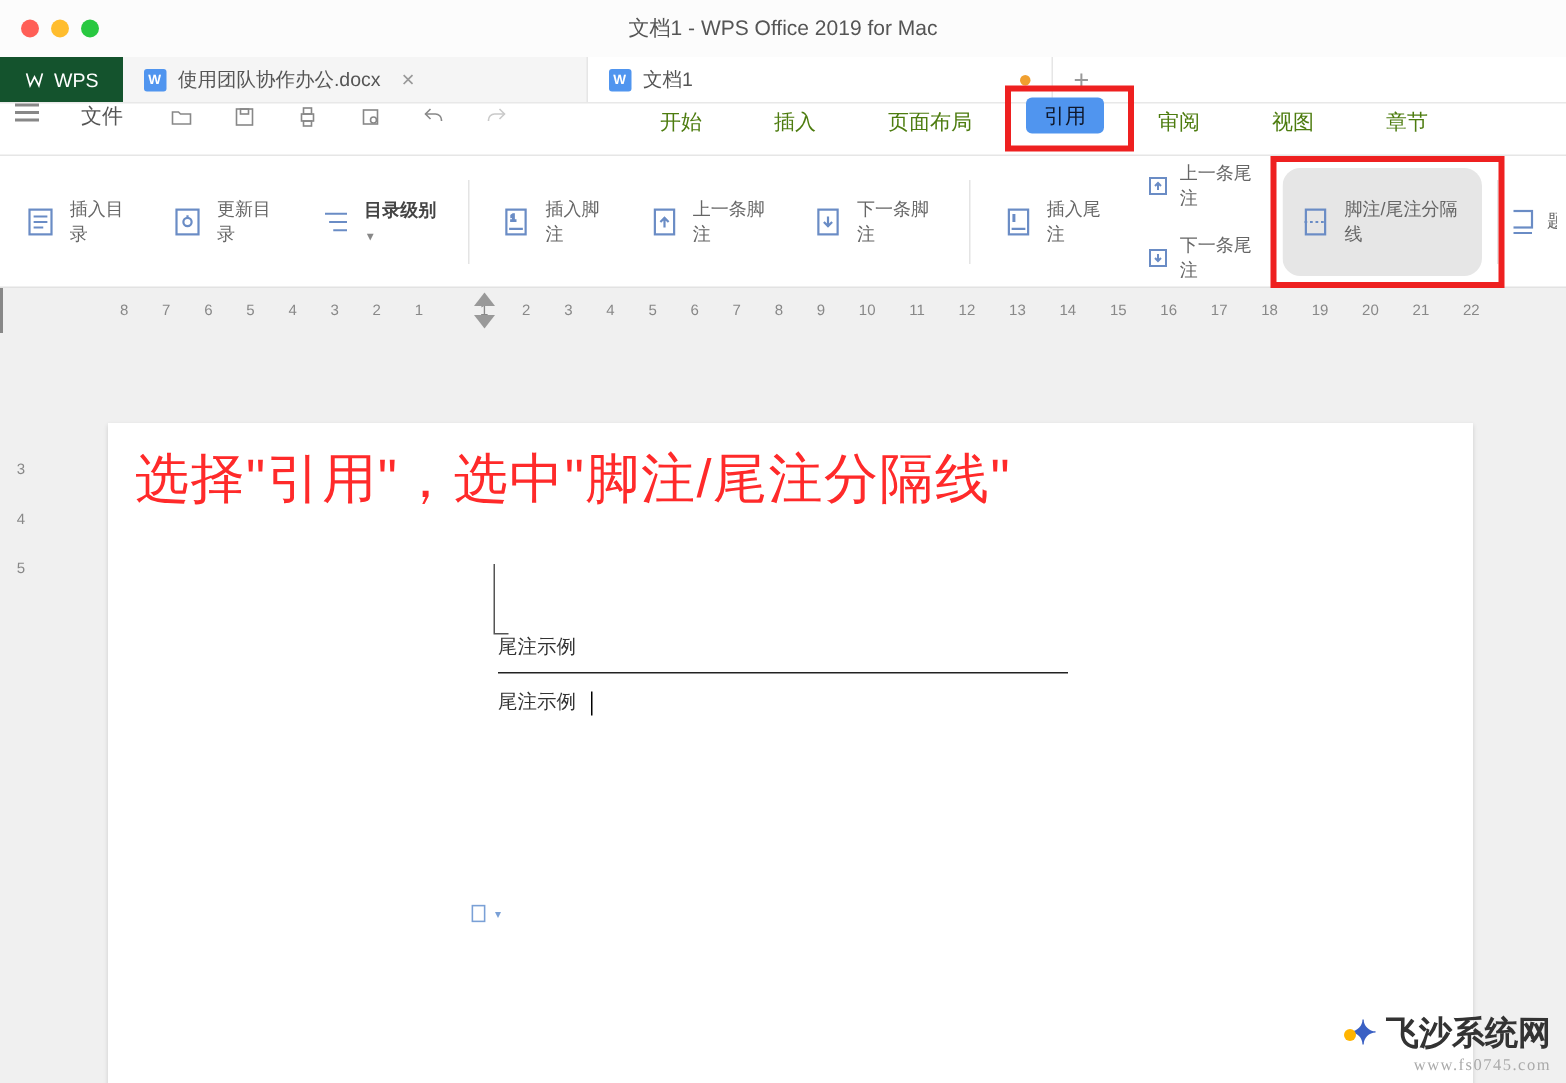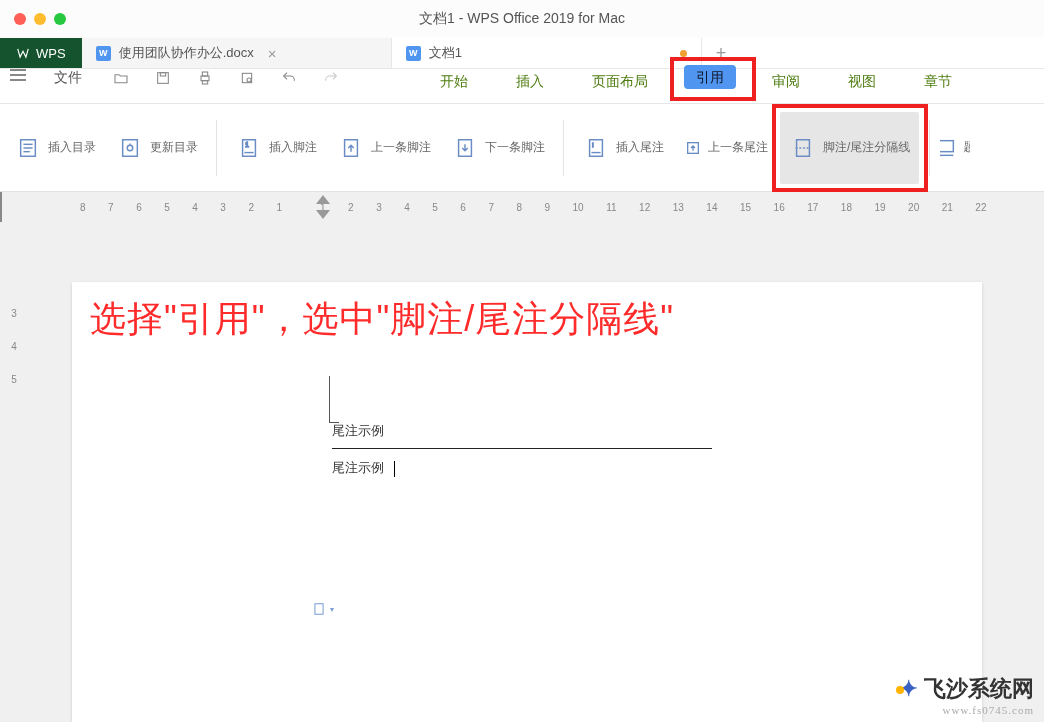--- a/index.html
+++ b/index.html
@@ -39,21 +39,21 @@
 .ribbon { height: 88px; display: flex; align-items: center; padding: 4px 6px; background: #fff; border-bottom: 1px solid #e2e2e2; gap: 4px; position: relative; }
 .rbtn { display: flex; flex-direction: row; align-items: center; justify-content: center; gap: 6px; padding: 4px 8px; height: 72px; color: #666; font-size: 12px; }
 .rbtn.small { flex-direction: row; height: 32px; gap: 6px; padding: 4px 6px; font-size: 12px; }
 .rbtn.stack { display: flex; flex-direction: column; gap: 16px; height: 72px; padding: 2px; }
 .ricon { width: 28px; height: 24px; display: flex; align-items: center; justify-content: center; }
 .ricon.s { width: 18px; height: 18px; }
 .ricon svg { width: 22px; height: 22px; stroke: #6a8cc5; }
 .ricon.s svg { width: 16px; height: 16px; }
 .dropdown-caret { font-size: 8px; color: #888; margin-left: 2px; }
 .rsep { width: 1px; height: 56px; background: #e4e4e4; margin: 0 6px; }
-.highlight-selected { background: #e6e6e6; border: 1px solid transparent; border-radius: 2px; }
+.highlight-selected { background: #e6e6e6; border: 1px solid transparent; border-radius: 12px; }
 .red-box { position: absolute; border: 4px solid #ee2020; pointer-events: none; }
 
 
 .rulerbar { height: 30px; background: #f0f0f0; display: flex; align-items: center; font-size: 10px; color: #888; padding-left: 30px; position: relative; overflow: hidden; }
 .vrule { position: absolute; left: 0; top: 0; width: 2px; height: 30px; background: #888; }
 .ruler-numbers { display: flex; gap: 22.5px; }
 .ruler-triangle { width: 0; height: 0; border-left: 7px solid transparent; border-right: 7px solid transparent; border-bottom: 9px solid #999; position: absolute; left: 316px; top: 3px; }
 .ruler-triangle2 { border-top: 9px solid #999; border-bottom: none; top: 18px; }
 .docarea { position: relative; background: #f0f0f0; height: 500px; overflow: hidden; }
 .vruler { position: absolute; left: 0; top: 0; width: 28px; height: 100%; background: #f0f0f0; display: flex; flex-direction: column; align-items: center; gap: 22px; font-size: 10px; color: #888; padding-top: 86px; }
@@ -179,20 +179,30 @@
   <div class="rbtn">
     <span class="ricon">
         <svg viewBox="0 0 24 24" fill="none" stroke="#6a8cc5" stroke-width="1.6">
           <rect x="4" y="3" width="16" height="18"></rect>
           <path d="M9 12a3 3 0 106 0 3 3 0 00-6 0"></path>
           <path d="M12 9v-2"></path>
         </svg>
       </span>
     <span>更新目录</span>
   </div>
+  <div class="rbtn">
+    <span class="ricon">
+        <svg viewBox="0 0 24 24" fill="none" stroke="#6a8cc5" stroke-width="1.6">
+          <line x1="4" y1="6" x2="20" y2="6"></line>
+          <line x1="7" y1="12" x2="20" y2="12"></line>
+          <line x1="10" y1="18" x2="20" y2="18"></line>
+        </svg>
+      </span>
+    <span style="font-weight:600; color:#444"><span>目录级别</span><span class="dropdown-caret">▾</span></span>
+  </div>
   <div class="rsep"></div>
   <div class="rbtn">
     <span class="ricon">
         <svg viewBox="0 0 24 24" fill="none" stroke="#6a8cc5" stroke-width="1.6">
           <rect x="5" y="3" width="14" height="18"></rect>
           <text x="8" y="11" font-size="7" fill="#6a8cc5">1</text>
           <line x1="7" y1="17" x2="17" y2="17"></line>
         </svg>
       </span>
     <span>插入脚注</span>
@@ -228,20 +238,29 @@
   </div>
   <div class="rbtn stack">
     <div class="rbtn small">
       <span class="ricon s">
           <svg viewBox="0 0 24 24" fill="none" stroke="#6a8cc5" stroke-width="2">
             <rect x="4" y="4" width="16" height="16"></rect>
             <path d="M12 16v-6M9 12l3-3 3 3"></path>
           </svg>
         </span>
       <span>上一条尾注</span>
+    </div>
+    <div class="rbtn small">
+      <span class="ricon s">
+          <svg viewBox="0 0 24 24" fill="none" stroke="#6a8cc5" stroke-width="2">
+            <rect x="4" y="4" width="16" height="16"></rect>
+            <path d="M12 8v6M9 12l3 3 3-3"></path>
+          </svg>
+        </span>
+      <span>下一条尾注</span>
     </div>
   </div>
   <div style="position:relative;">
     <div class="rbtn highlight-selected">
       <span class="ricon">
           <svg viewBox="0 0 24 24" fill="none" stroke="#6a8cc5" stroke-width="1.6">
             <rect x="5" y="3" width="14" height="18"></rect>
             <line x1="4" y1="12" x2="20" y2="12" stroke-dasharray="2 2"></line>
           </svg>
         </span>

